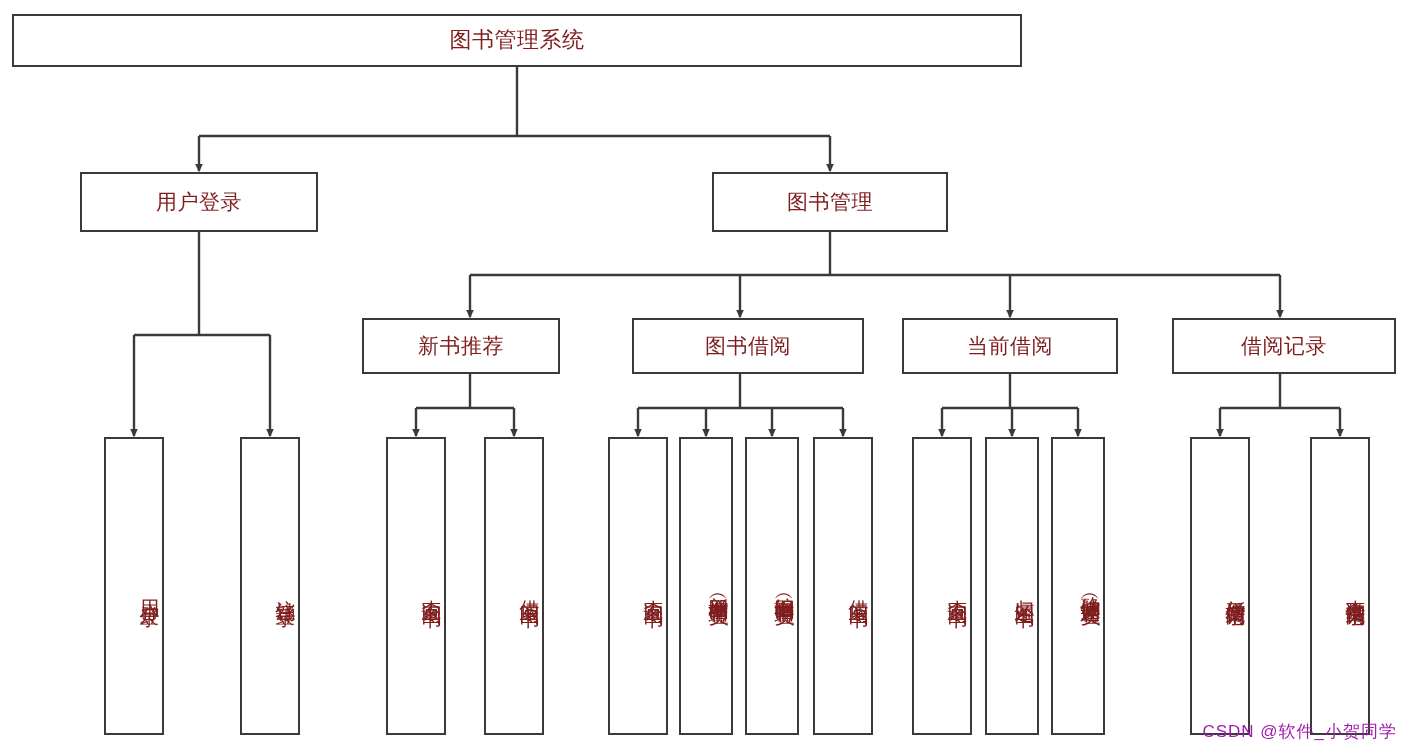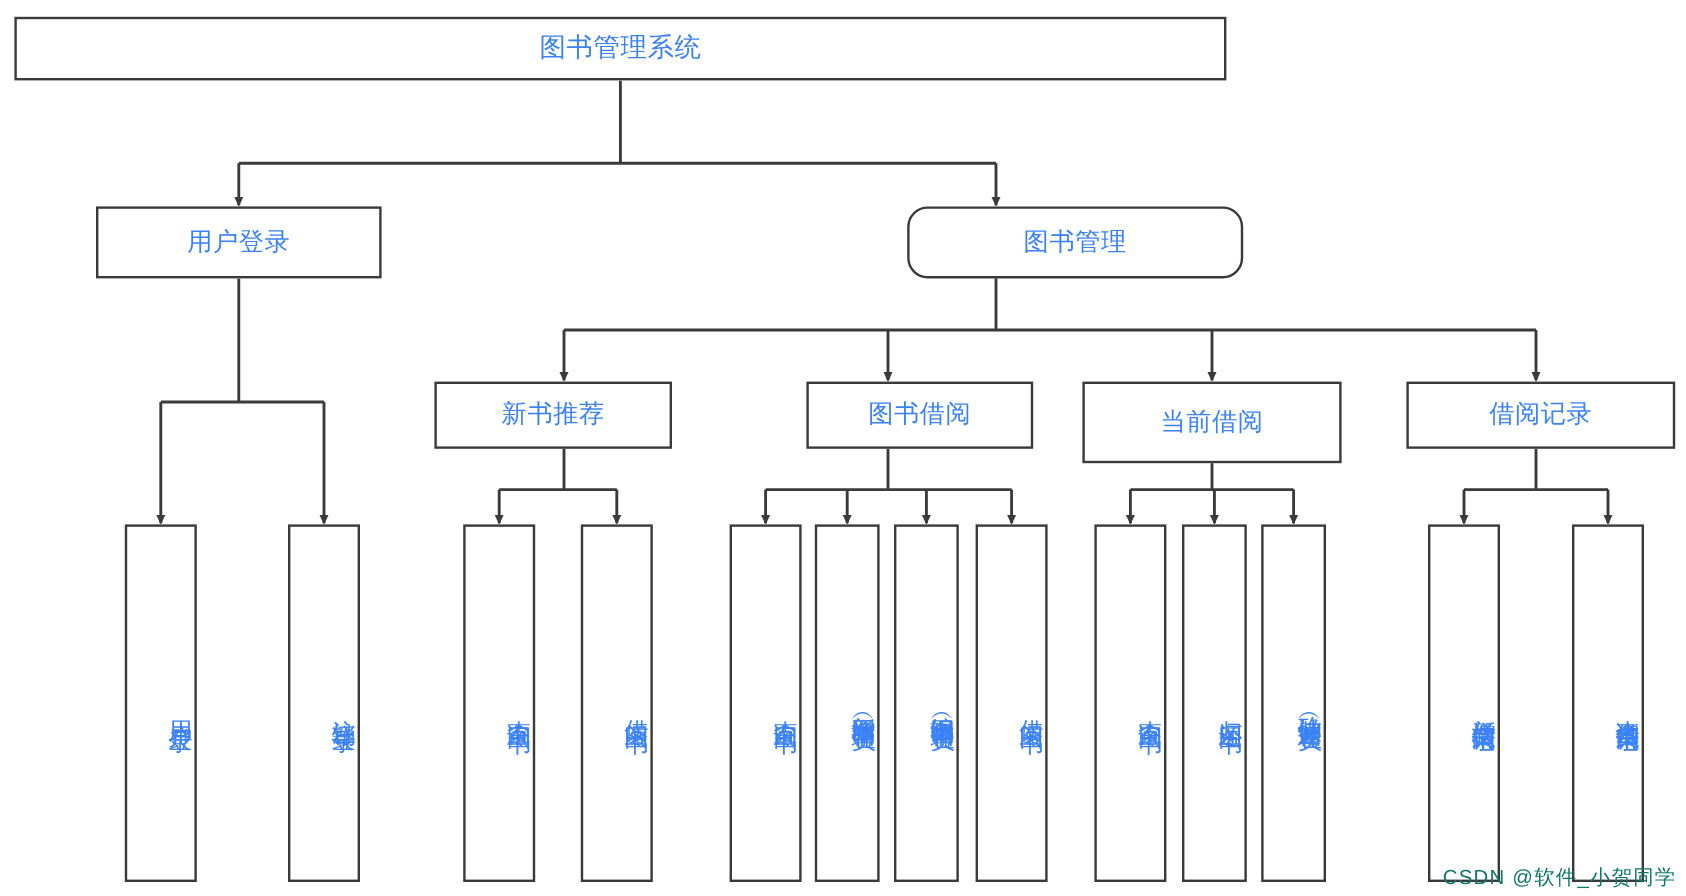--- a/index.html
+++ b/index.html
@@ -29,21 +29,21 @@
   }
   .node {
     position: absolute;
     box-sizing: border-box;
     background: #ffffff;
     border: 2.2px solid #3a3a3a;
     display: flex;
     align-items: center;
     justify-content: center;
     text-align: center;
-    color: #3b82f6;
+    color: #7f1d1d;
     line-height: 1.22;
     letter-spacing: 0.5px;
   }
   .node.h {
     font-size: 21px;
   }
   .node.root {
     font-size: 22px;
   }
   .node.v {
@@ -57,21 +57,21 @@
   }
   .node.v.tall {
     padding-top: 4px;
     letter-spacing: 1.5px;
   }
   .watermark {
     position: absolute;
     right: 8px;
     bottom: 4px;
     font-size: 17px;
-    color: #0f766e;
+    color: #a21caf;
     letter-spacing: 1px;
     white-space: nowrap;
   }
 </style>
 </head>
 <body>
 
 <div id="canvas">
   <svg id="edges" viewBox="0 0 1405 747" xmlns="http://www.w3.org/2000/svg">
     <defs>
@@ -116,30 +116,30 @@
       </g>
   </svg>
 
   <div id="node-layer">
       <div class="node root h" style="left: 12px; top: 14px; width: 1010px; height: 53px;">
         <span>图书管理系统</span>
       </div>
       <div class="node h" style="left: 80px; top: 172px; width: 238px; height: 60px;">
         <span>用户登录</span>
       </div>
-      <div class="node h" style="left: 756px; top: 172px; width: 280px; height: 60px; border-radius: 17px;">
+      <div class="node h" style="left: 712px; top: 172px; width: 236px; height: 60px;">
         <span>图书管理</span>
       </div>
       <div class="node h" style="left: 362px; top: 318px; width: 198px; height: 56px;">
         <span>新书推荐</span>
       </div>
-      <div class="node h" style="left: 632px; top: 318px; width: 189px; height: 56px; margin-left: 40px;">
+      <div class="node h" style="left: 632px; top: 318px; width: 232px; height: 56px;">
         <span>图书借阅</span>
       </div>
-      <div class="node h" style="left: 902px; top: 318px; width: 216px; height: 68px;">
+      <div class="node h" style="left: 902px; top: 318px; width: 216px; height: 56px;">
         <span>当前借阅</span>
       </div>
       <div class="node h" style="left: 1172px; top: 318px; width: 224px; height: 56px;">
         <span>借阅记录</span>
       </div>
       <div class="node v" style="left: 104px; top: 437px; width: 60px; height: 298px;">
         <span>用户登录</span>
       </div>
       <div class="node v" style="left: 240px; top: 437px; width: 60px; height: 298px;">
         <span>注销登录</span>

